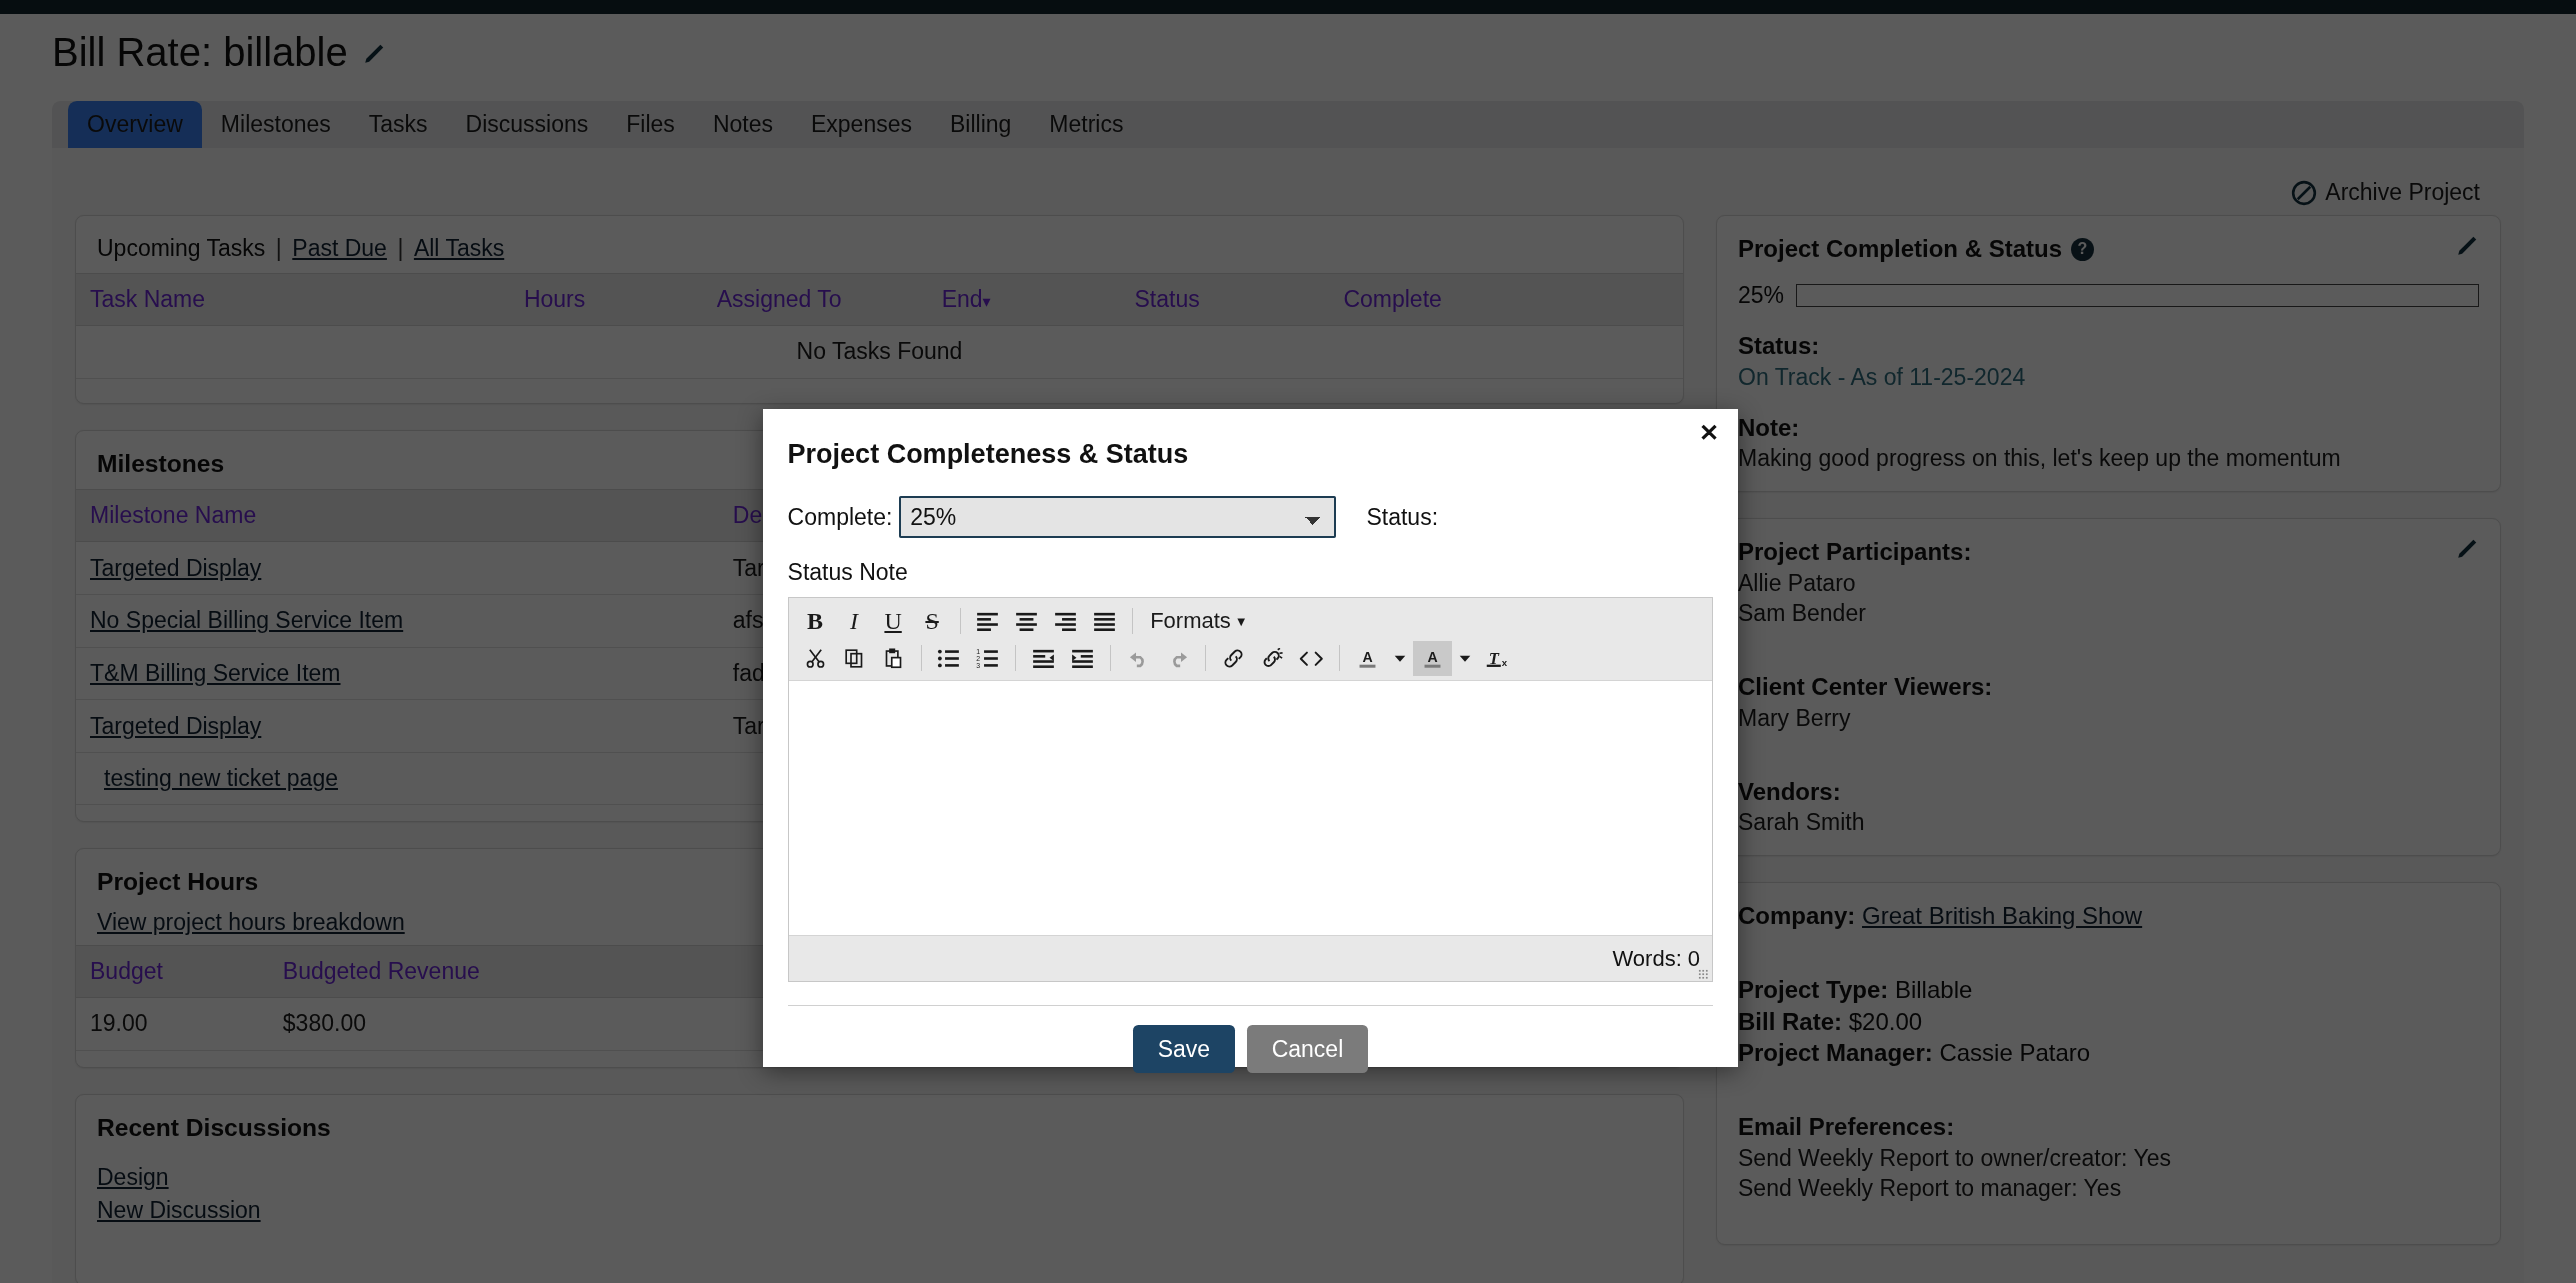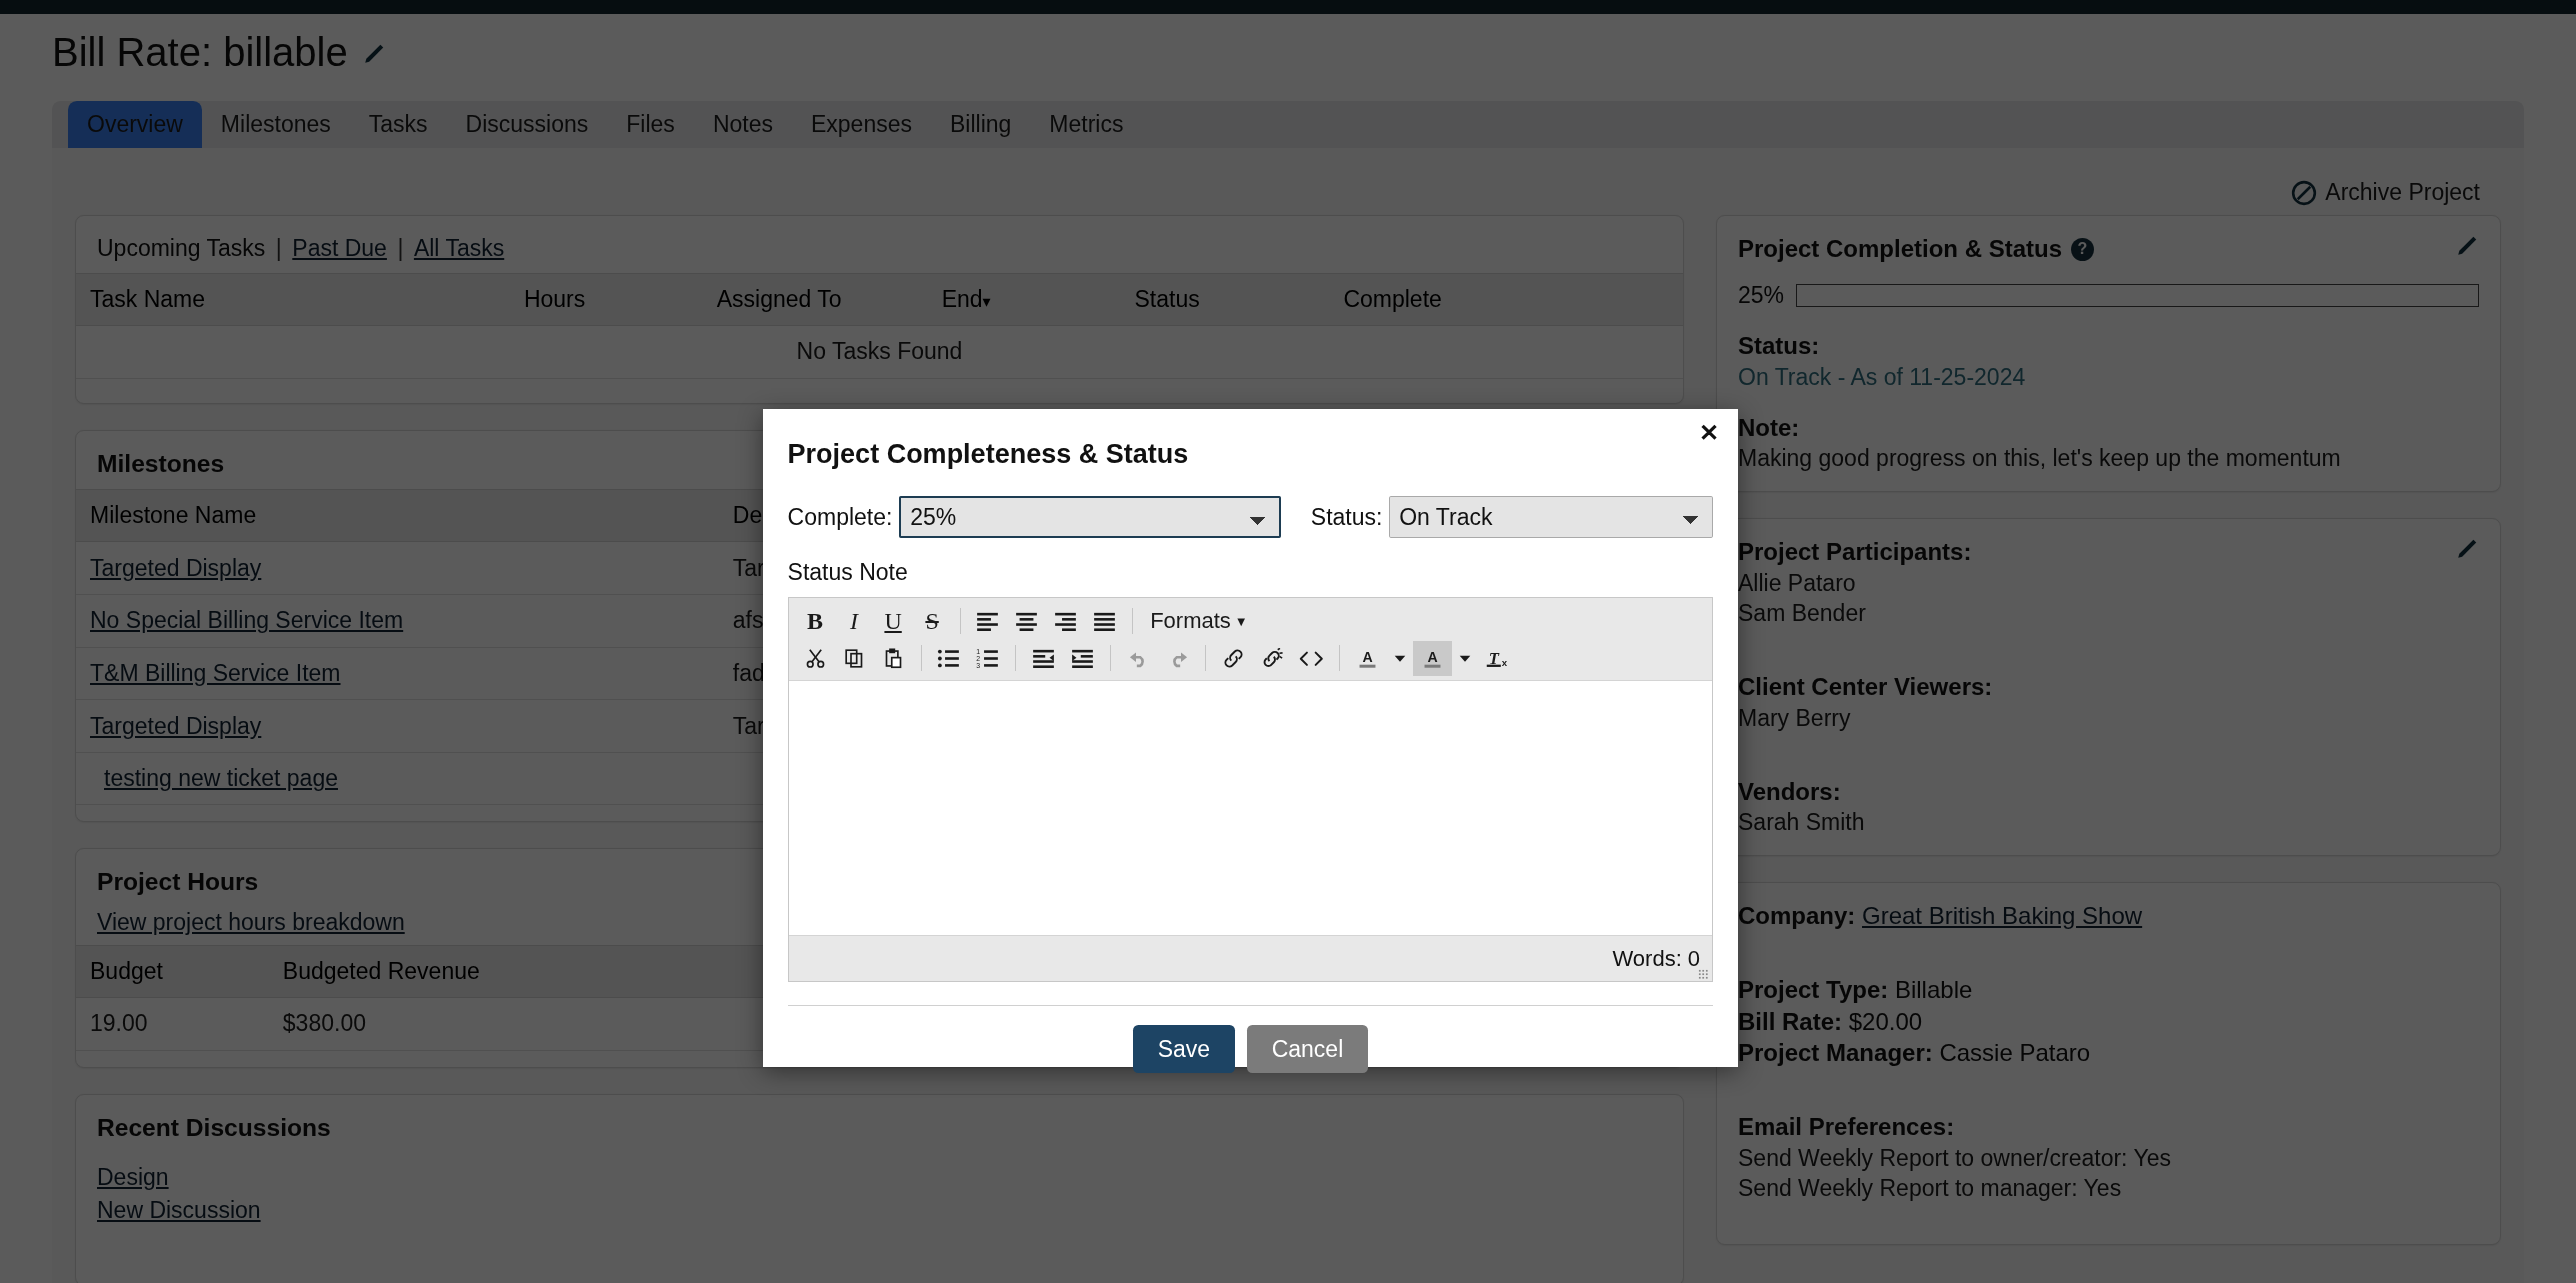--- a/index.html
+++ b/index.html
@@ -86,21 +86,21 @@
 
   .card h3 {
     margin:0; font-size:24.6px; font-weight:700; color:#111;
   }
   .subnav { font-size:23px; color:#111; display:flex; gap:10.5px; align-items:center;}
   .subnav a { color:#123; text-decoration:underline; }
   .subnav .bar { color:#333; }
 
   table.grid { width:100%; border-collapse:collapse; font-size:23px; }
   table.grid thead th {
-    text-align:left; font-weight:400; color:#000000;
+    text-align:left; font-weight:400; color:#6d28d9;
     background:#eceded; border-top:0.9px solid #d5d5d5; border-bottom:0.9px solid #d5d5d5;
     padding:12.3px 14px;
   }
   table.grid tbody td {
     padding:12.3px 14px; border-bottom:0.9px solid #e2e2e2; color:#1b1b1b;
   }
   table.grid tbody td a { color:#123; text-decoration:underline; }
   .empty-cell { text-align:center; color:#333; }
 
   .caret { font-size:16px; }
@@ -461,23 +461,20 @@
   <div class="modal-body">
     <h2 class="modal-title">Project Completeness &amp; Status</h2>
 
     <div class="field-row">
       <span class="field-label">Complete:</span>
       <select class="ctl complete">
         <option>25%</option>
       </select>
       <span class="status-wrap">
         <span class="field-label">Status:</span>
-        <select class="ctl status">
-          <option>On Track</option>
-        </select>
       </span>
     </div>
 
     <div class="statusnote-lbl">Status Note</div>
 
     <div class="tinymce">
       <div class="tmce-toolbar">
 
         <div class="tmce-row">
           <span class="tbtn" style="font-weight:700;font-size:24px;font-family:'Liberation Serif',serif;">B</span>

